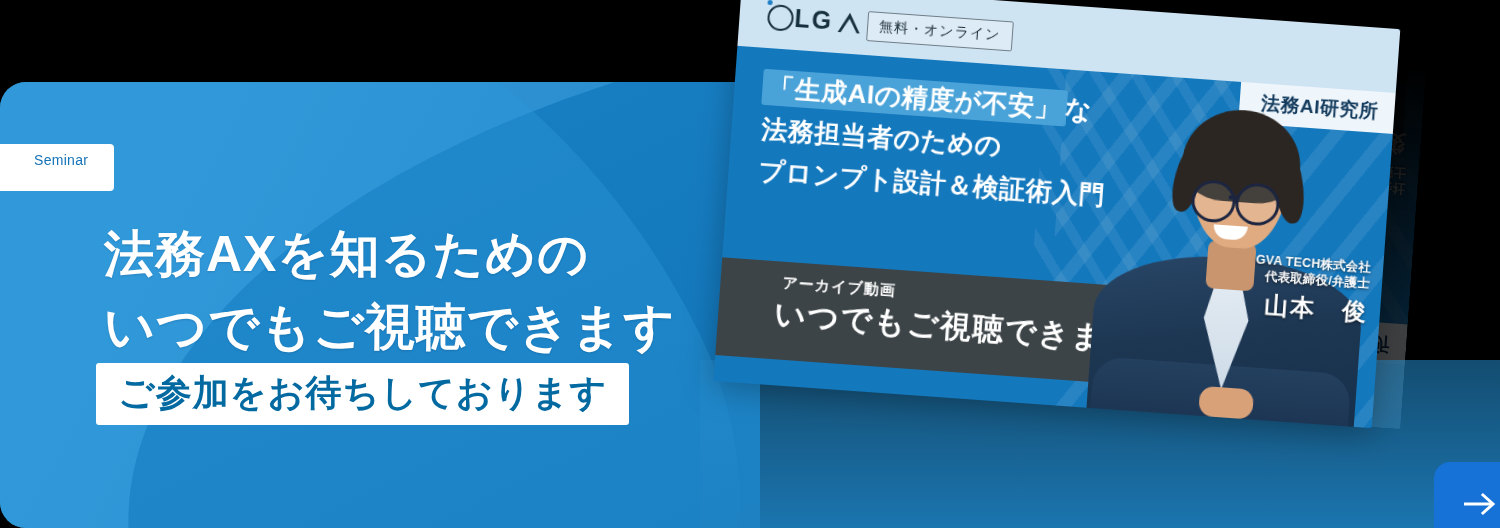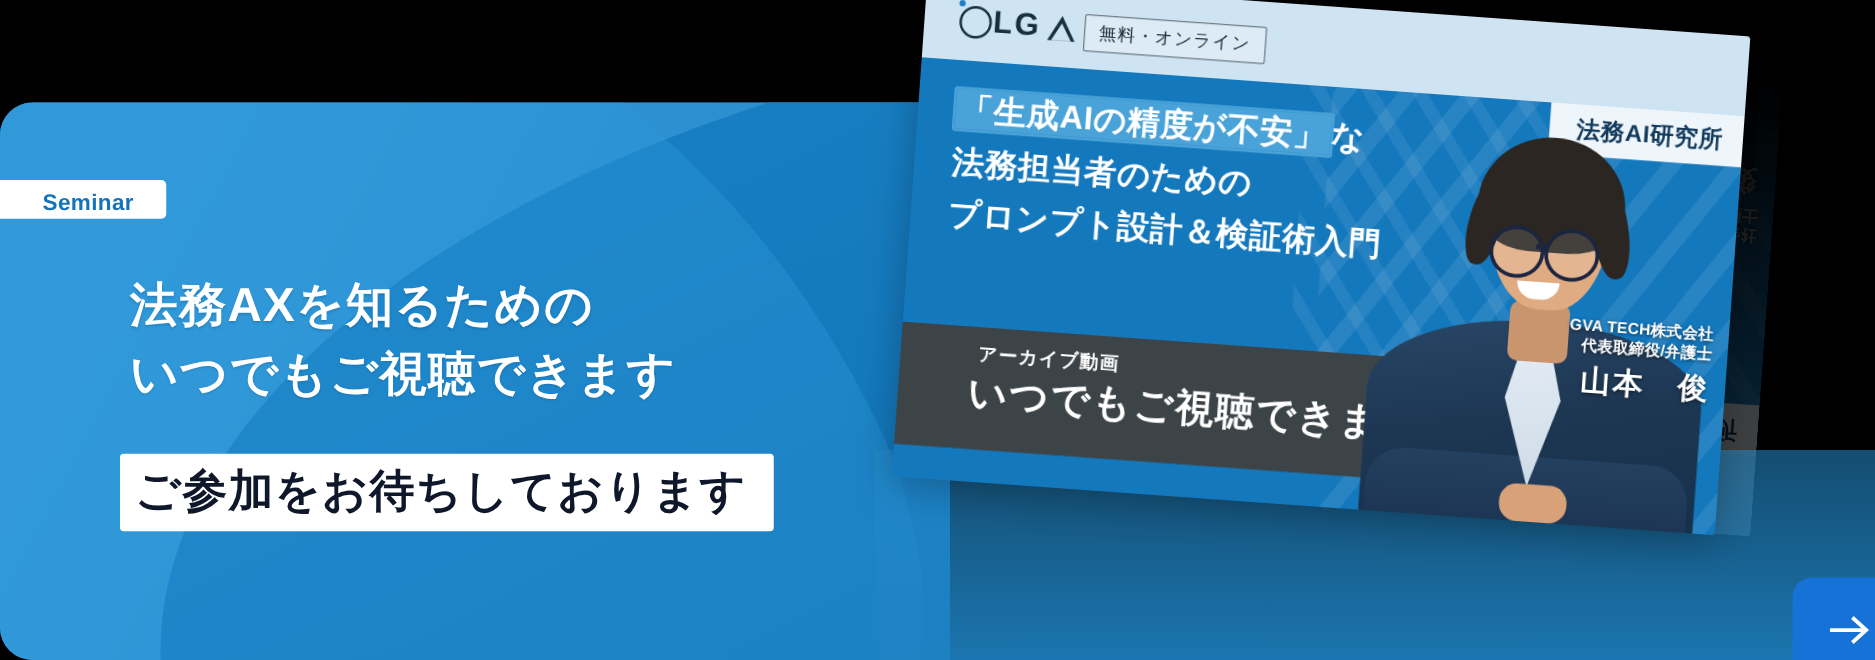--- a/index.html
+++ b/index.html
@@ -32,40 +32,40 @@
   .hero-dark{
     position:absolute;left:120px;top:-40px;width:1200px;height:760px;
     background:linear-gradient(160deg,#1a82c7 0%,#0f72b5 70%,#0c6aac 100%);
     border-radius:70% 0 0 0 / 58% 0 0 0;
     transform:rotate(-6deg);
   }
 
   .badge-seminar{
     position:absolute;left:0;top:144px;
     background:#ffffff;color:#1573b8;
-    font-size:18px;font-weight:bold;letter-spacing:.3px;
-    padding:9px 26px 2px 34px;
+    font-size:14px;font-weight:normal;letter-spacing:.3px;
+    padding:9px 26px 23px 34px;
     border-top-right-radius:4px;border-bottom-right-radius:4px;
     line-height:1.1;
     z-index:5;
   }
 
   .hero-head{
     position:absolute;left:104px;top:218px;z-index:5;
-    color:#fff;font-weight:bold;font-size:38px;line-height:1.45;
+    color:#fff;font-weight:bold;font-size:50px;line-height:1.45;
     letter-spacing:1px;
     text-shadow:0 1px 2px rgba(0,40,80,.18);
   }
   .hero-head div{white-space:nowrap;}
 
   .hero-cta{
     position:absolute;left:96px;top:363px;z-index:6;
-    background:#ffffff;color:#0f172a;
+    background:#ffffff;color:#0369a1;
     font-size:36px;font-weight:bold;letter-spacing:1px;
-    padding:8px 22px 10px 12px;
+    padding:8px 22px 10px 22px;
     border-radius:3px;white-space:nowrap;line-height:1.22;
   }
 
   
   .card-wrap{
     position:absolute;left:742px;top:-18px;width:660px;height:400px;
     transform:rotate(4.1deg);
     transform-origin:left top;
     filter:drop-shadow(0 6px 16px rgba(0,0,0,.28));
   }

